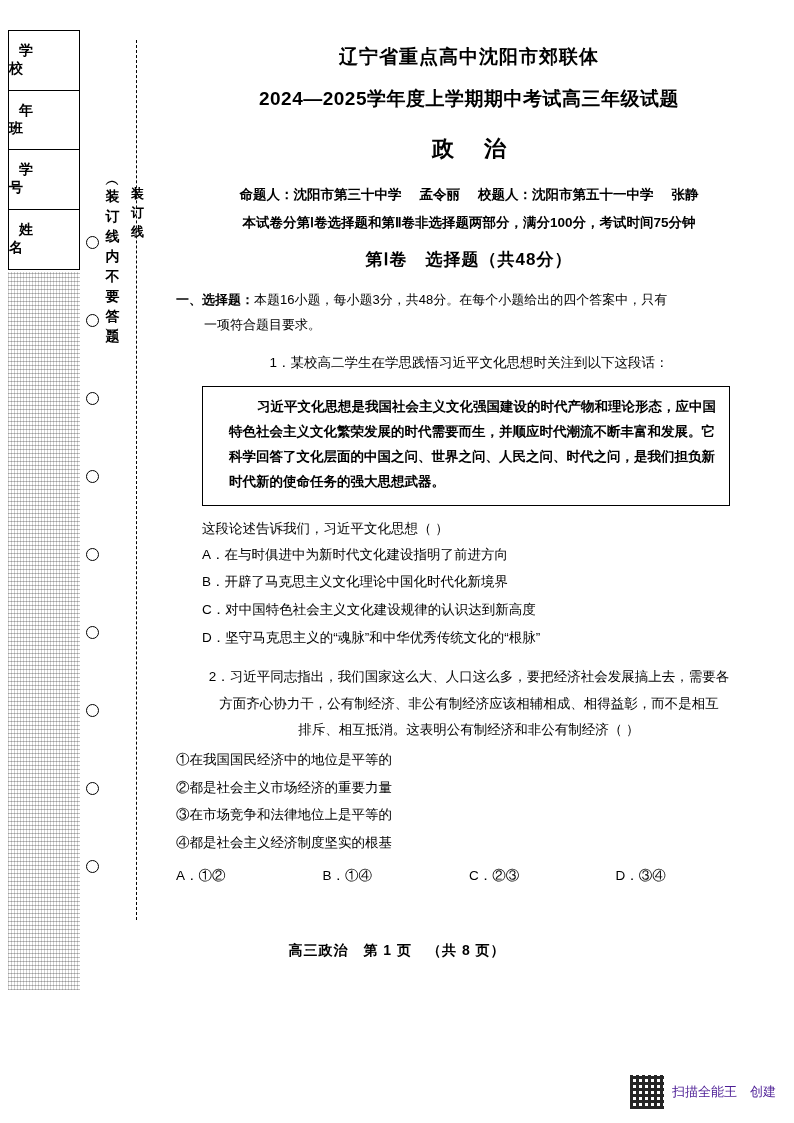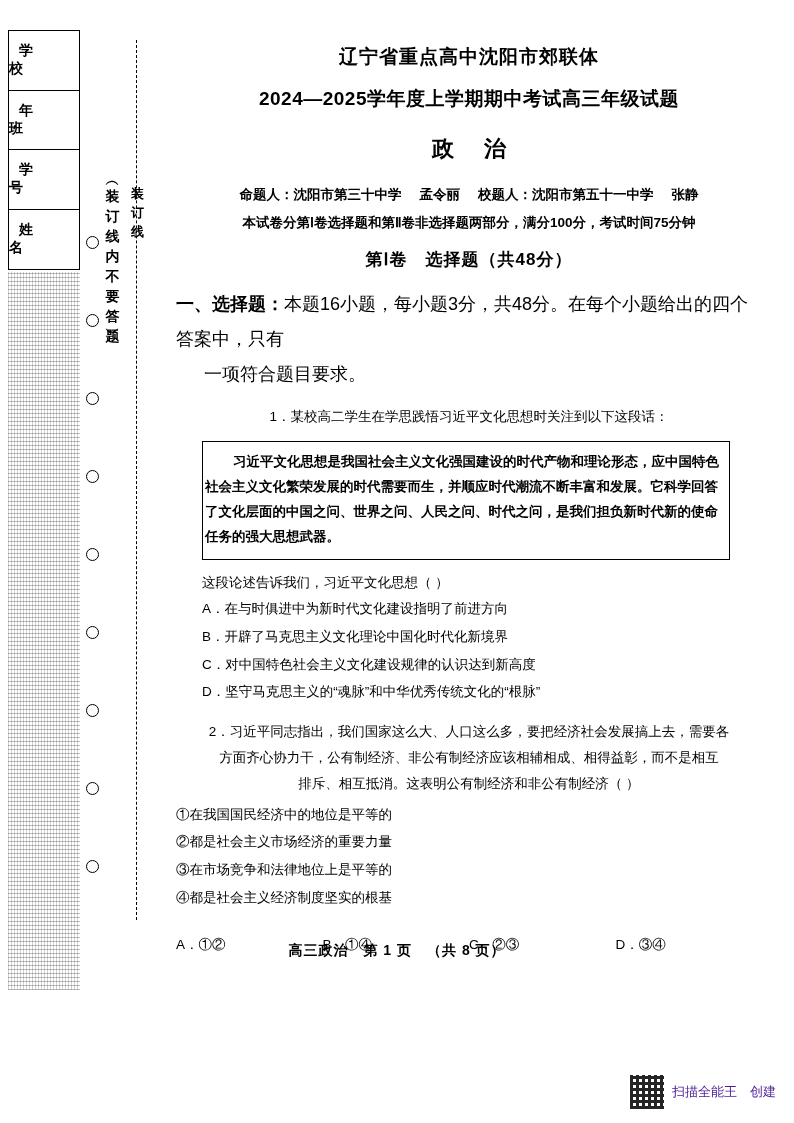--- a/index.html
+++ b/index.html
@@ -144,21 +144,21 @@
   }
   .section-head {
     text-align: center;
     font-size: 17px;
     font-weight: bold;
     font-family: "Liberation Sans", sans-serif;
     margin-top: 16px;
     letter-spacing: 1px;
   }
   .q-intro {
-    font-size: 18px;
+    font-size: 13px;
     font-family: "Liberation Sans", sans-serif;
     margin-top: 16px;
     line-height: 1.95;
     text-indent: 0;
   }
   .q-intro b { font-weight: bold; }
   .q-intro .indent { display: block; text-indent: 28px; }
 
   .q {
     font-size: 13.5px;
@@ -167,21 +167,21 @@
     margin-top: 12px;
     text-align: center;
   }
   .q .num { }
   .q-body { margin-left: 26px; }
   .q-first { text-indent: -26px; margin-left: 26px; }
 
   .quote-box {
     border: 1.4px solid #000;
     margin: 10px 0 0 26px;
-    padding: 8px 10px 10px 2px;
+    padding: 8px 10px 10px 26px;
     width: 528px;
     box-sizing: border-box;
     font-family: "Liberation Sans", sans-serif;
     font-size: 13.5px;
     line-height: 1.85;
     font-weight: bold;
   }
   .quote-box p { margin: 0; text-indent: 28px; }
 
   .lead {
@@ -192,21 +192,21 @@
   }
   .opt {
     margin-left: 26px;
     font-size: 13.5px;
     font-family: "Liberation Sans", sans-serif;
     margin-top: 6px;
     line-height: 1.6;
   }
   .opt-row {
     margin-left: 26px;
-    margin-top: 28px;
+    margin-top: 13px;
     font-size: 13.5px;
     font-family: "Liberation Sans", sans-serif;
     display: flex;
   }
   .opt-row span { width: 25%; }
 
   .footer {
     position: absolute;
     left: 0;
     top: 942px;

